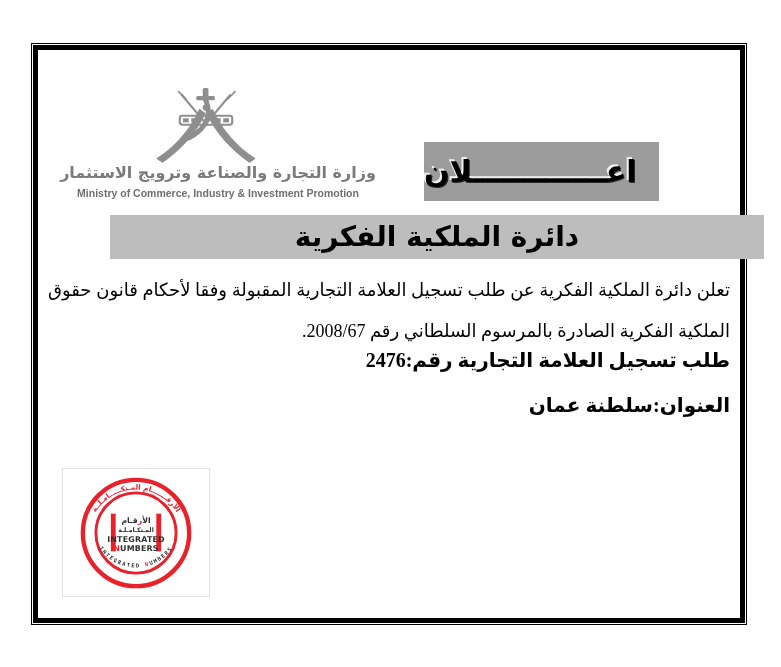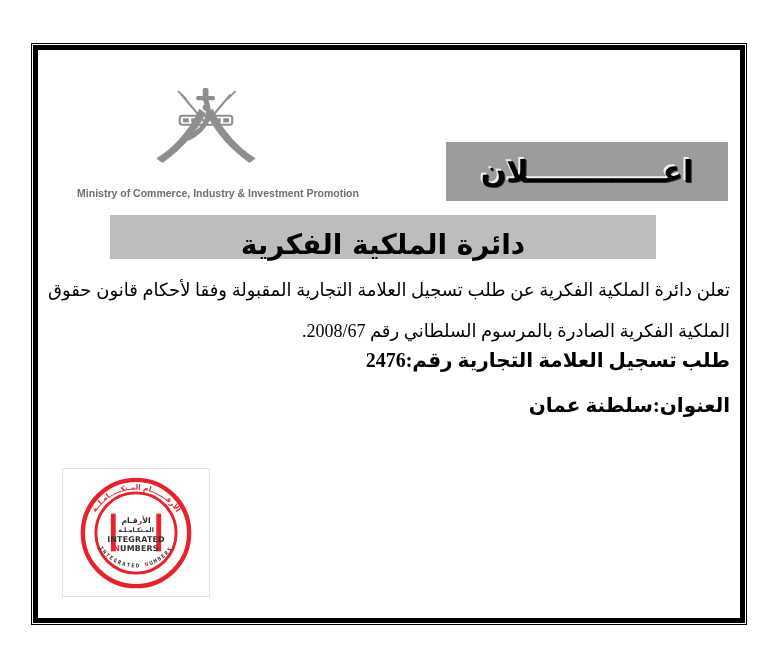--- a/index.html
+++ b/index.html
@@ -16,31 +16,31 @@
   .emblem{position:absolute;left:108px;top:33px;width:120px;height:82px;}
   .ministry-ar{
     position:absolute;top:113px;left:18px;width:324px;text-align:center;
     direction:rtl;font-family:"DejaVu Sans",sans-serif;font-size:16px;color:#7b7b7b;font-weight:bold;
   }
   .ministry-en{
     position:absolute;top:137px;left:18px;width:324px;text-align:center;
     font-family:Liberation Sans, sans-serif;font-size:10.5px;color:#6f6f6f;font-weight:bold;
   }
   .announce-box{
-    position:absolute;left:408px;top:92px;width:282px;height:59px;background:#9c9c9c;
-    display:flex;align-items:center;justify-content:center;
+    position:absolute;left:386px;top:92px;width:235px;height:59px;background:#9c9c9c;
+    display:flex;align-items:center;justify-content:flex-start;
   }
   .announce-word{
     direction:rtl;font-family:"DejaVu Sans",sans-serif;font-weight:bold;font-size:30px;color:#000;
     text-shadow:-2px -2px 0 #efefef,1px 1px 0 #2a2a2a;white-space:nowrap;line-height:1;
   }
   
   .banner{
-    position:absolute;left:72px;top:165px;width:546px;height:44px;background:#bdbdbd;
-    display:flex;align-items:flex-end;justify-content:center;
+    position:absolute;left:72px;top:165px;width:654px;height:44px;background:#bdbdbd;
+    display:flex;align-items:center;justify-content:center;
   }
   .banner-title{
     direction:rtl;font-family:"DejaVu Sans",sans-serif;font-weight:bold;font-size:28px;color:#000;line-height:1;
   }
   
   .paragraph{
     position:absolute;top:220px;left:10px;right:10px;
     direction:rtl;text-align:justify;font-size:18px;line-height:41px;color:#000;
   }
   .fields{
@@ -85,20 +85,21 @@
       <rect x="81" y="43" width="7" height="5" stroke-width="0"></rect>
       <rect x="91" y="43" width="7" height="5" stroke-width="0"></rect>
 
       <rect x="66" y="6" width="7" height="16" rx="2" stroke-width="0"></rect>
       <rect x="58" y="16" width="23" height="5" rx="2" stroke-width="0"></rect>
       <path d="M70,22 C75,34 73,46 64,56 C58,62 52,66 46,68" fill="none" stroke-width="6" stroke-linecap="round"></path>
       <circle cx="70" cy="30" r="4" stroke-width="0"></circle>
     </g>
   </svg>
 
+  <div class="ministry-ar">وزارة التجارة والصناعة وترويج الاستثمار</div>
   <div class="ministry-en">Ministry of Commerce, Industry &amp; Investment Promotion</div>
 
   <div class="announce-box">
     <div class="announce-word">اعـــــــــــــلان</div>
   </div>
 
   <div class="banner">
     <div class="banner-title">دائرة الملكية الفكرية</div>
   </div>
 

